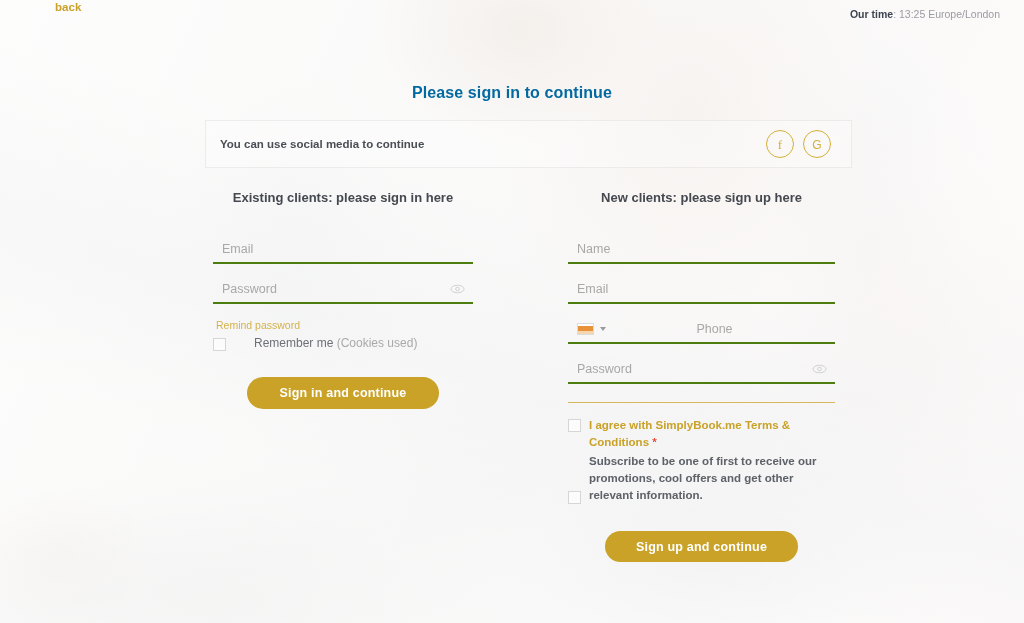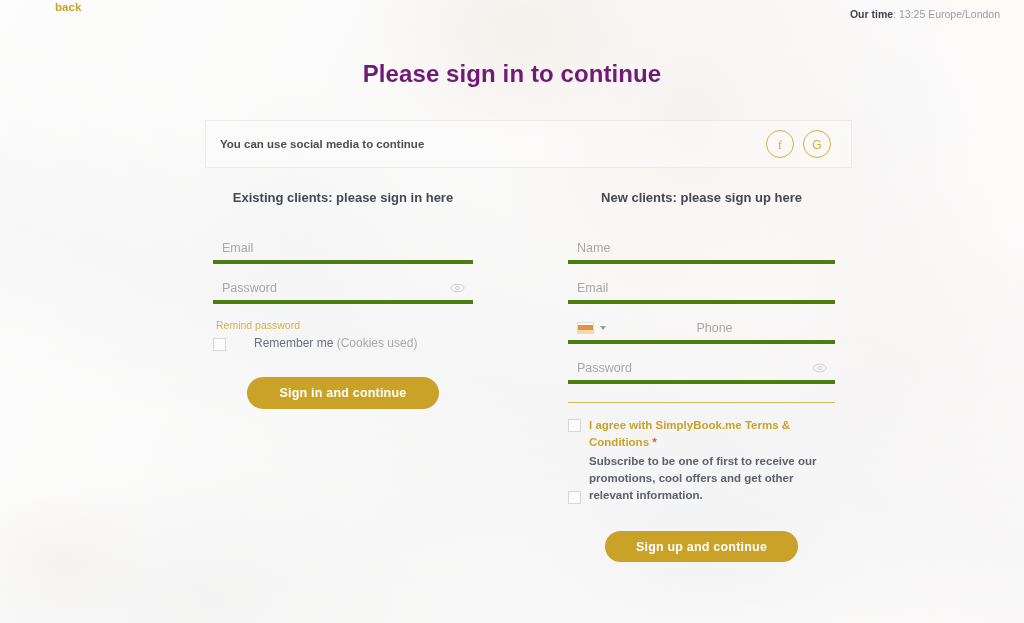--- a/index.html
+++ b/index.html
@@ -79,27 +79,27 @@
 
   
   .stage {
     position: absolute;
     inset: 0;
     z-index: 4;
   }
 
   .page-title {
     position: absolute;
-    top: 60px;
+    top: 84px;
     left: 0;
     width: 1024px;
     text-align: center;
-    font-size: 24px;
-    font-weight: bold;
-    color: #701a75;
+    font-size: 16px;
+    font-weight: bold;
+    color: #0369a1;
     letter-spacing: .1px;
   }
 
   
   .social-panel {
     position: absolute;
     left: 205px;
     top: 120px;
     width: 647px;
     height: 48px;
@@ -140,21 +140,21 @@
   .col-heading {
     text-align: center;
     font-size: 13px;
     font-weight: bold;
     color: #44484f;
     margin-bottom: 30px;
   }
 
   .field {
     position: relative;
-    border-bottom: 4px solid #4d7c0f;
+    border-bottom: 2px solid #4d7c0f;
     height: 29px;
     display: flex;
     align-items: center;
     margin-bottom: 11px;
   }
   .field input {
     border: none;
     outline: none;
     background: transparent;
     width: 100%;

